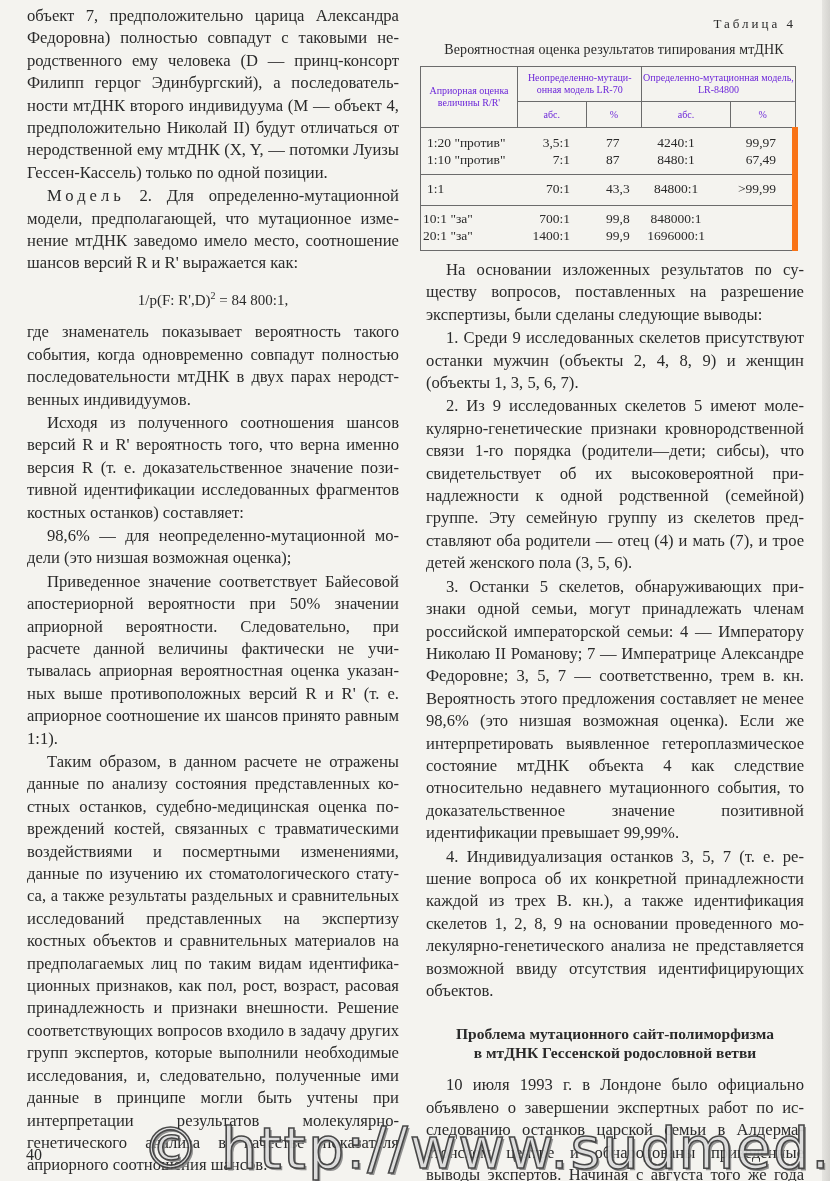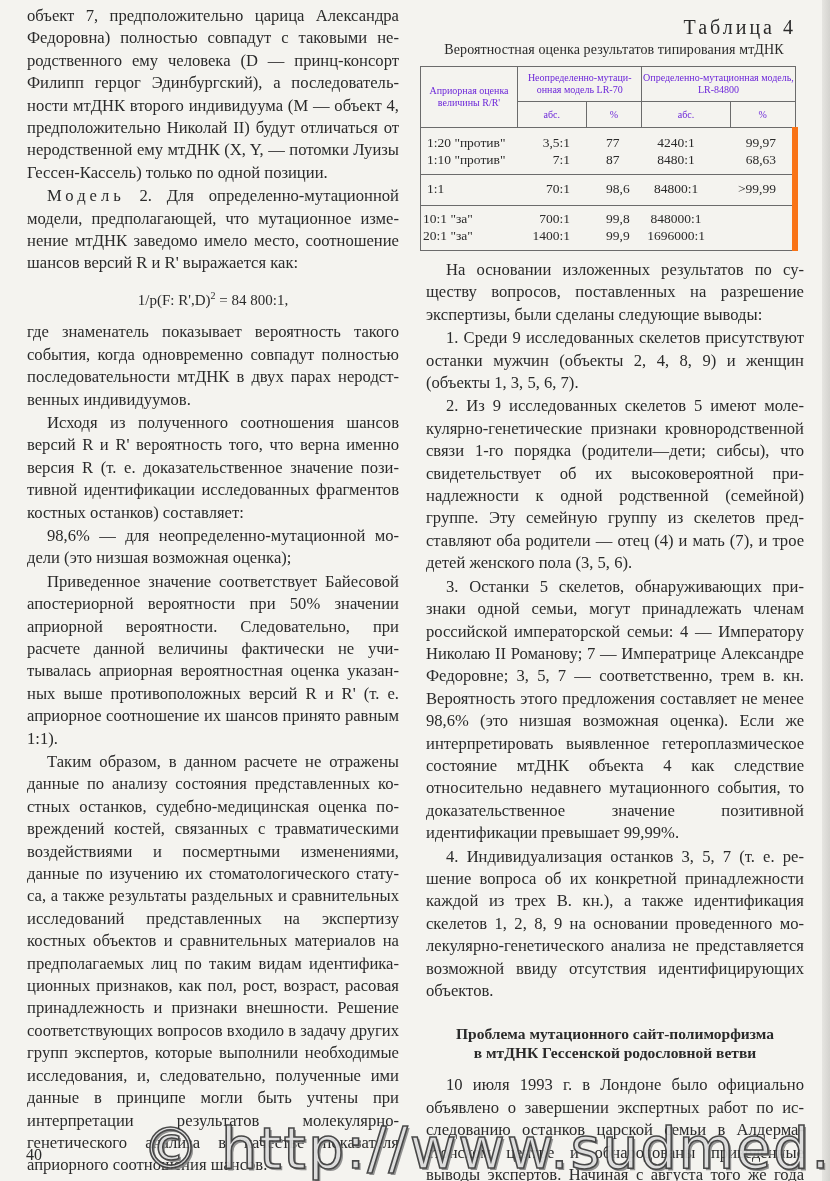--- a/index.html
+++ b/index.html
@@ -24,21 +24,21 @@
   .col p.ind { text-indent: 20px; }
   .spaced { letter-spacing: 4px; }
   .formula {
     text-align: center; font-size: 15px; margin: 10px 0 10px 0 !important;
     text-indent: 0 !important;
   }
   .formula sup { font-size: 10px; }
 
   .table-block { position: absolute; left: 420px; top: 12px; width: 388px; }
   .table-label {
-    text-align: right; font-size: 20px; letter-spacing: 3px; padding-right: 12px;
+    text-align: right; font-size: 13px; letter-spacing: 3px; padding-right: 12px;
     margin-top: 4px; height: 22px;
   }
   .table-title {
     text-align: center; font-weight: normal; font-size: 14px; margin: 4px 0 8px 0;
     letter-spacing: 0.1px;
   }
   table.tbl {
     border-collapse: collapse; width: 378px; margin-left: 0px;
     font-size: 13.5px; line-height: 16px;
   }
@@ -122,30 +122,30 @@
         <td class="num-l">
             <span class="cellline">77</span>
             <span class="cellline">87</span>
           </td>
         <td class="num-r2">
             <span class="cellline">4240:1</span>
             <span class="cellline">8480:1</span>
           </td>
         <td class="num-r3">
             <span class="cellline">99,97</span>
-            <span class="cellline">68,63</span>
+            <span class="cellline">67,49</span>
           </td>
       </tr>
       <tr class="g g2">
         <td class="c0"><span class="cellline">1:1</span></td>
         <td class="num-r">
             <span class="cellline">70:1</span>
           </td>
         <td class="num-l">
-            <span class="cellline">98,6</span>
+            <span class="cellline">43,3</span>
           </td>
         <td class="num-r2">
             <span class="cellline">84800:1</span>
           </td>
         <td class="num-r3">
             <span class="cellline">&gt;99,99</span>
           </td>
       </tr>
       <tr class="g g3">
         <td class="c0" style="padding-left:2px !important"><span class="cellline">10:1 "за"</span><span class="cellline">20:1 "за"</span></td>

